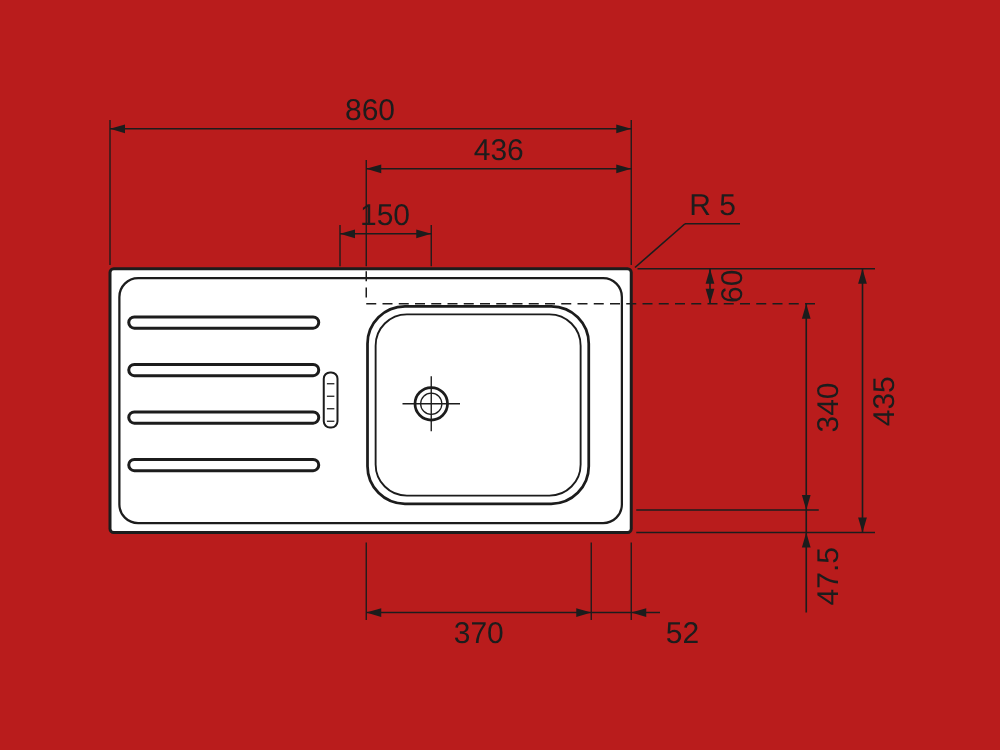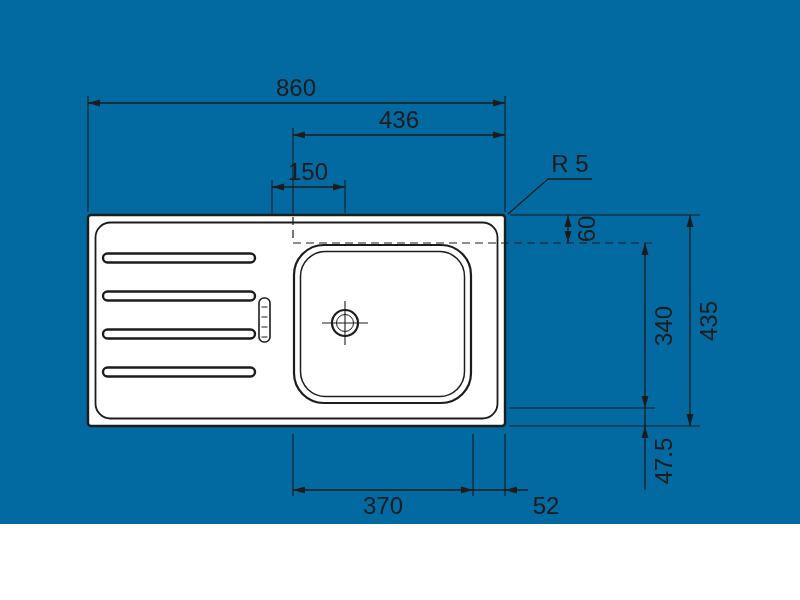--- a/index.html
+++ b/index.html
@@ -4,22 +4,22 @@
 <style>
   html, body {
     margin: 0;
     padding: 0;
     background: #ffffff;
     font-family: "Liberation Sans", "DejaVu Sans", sans-serif;
   }
   .canvas {
     position: relative;
     width: 800px;
-    height: 524px;
-    background: #0369a1;
+    height: 600px;
+    background: #b91c1c;
     overflow: hidden;
   }
   svg text {
     font-family: "Liberation Sans", "DejaVu Sans", sans-serif;
     font-size: 24px;
     fill: #1c1c1c;
   }
 </style>
 </head>
 <body>

